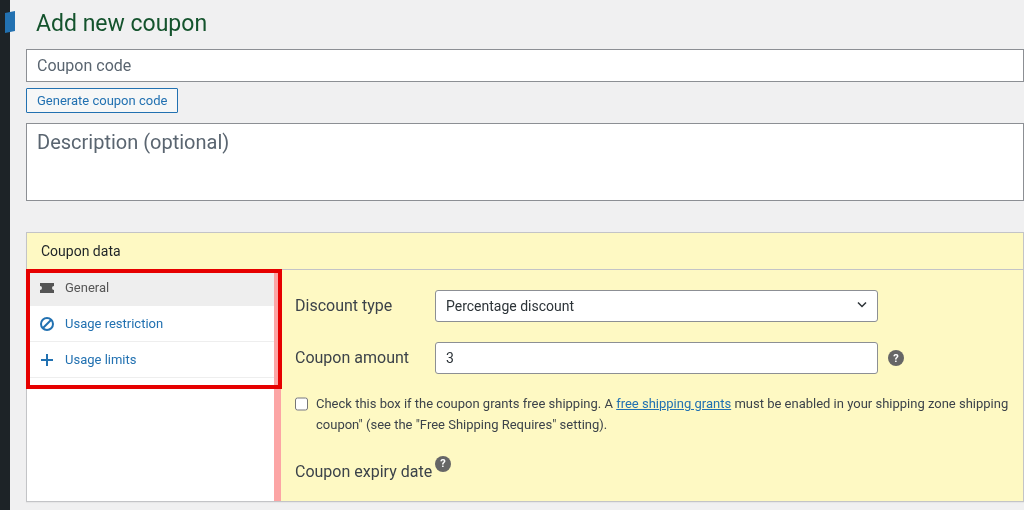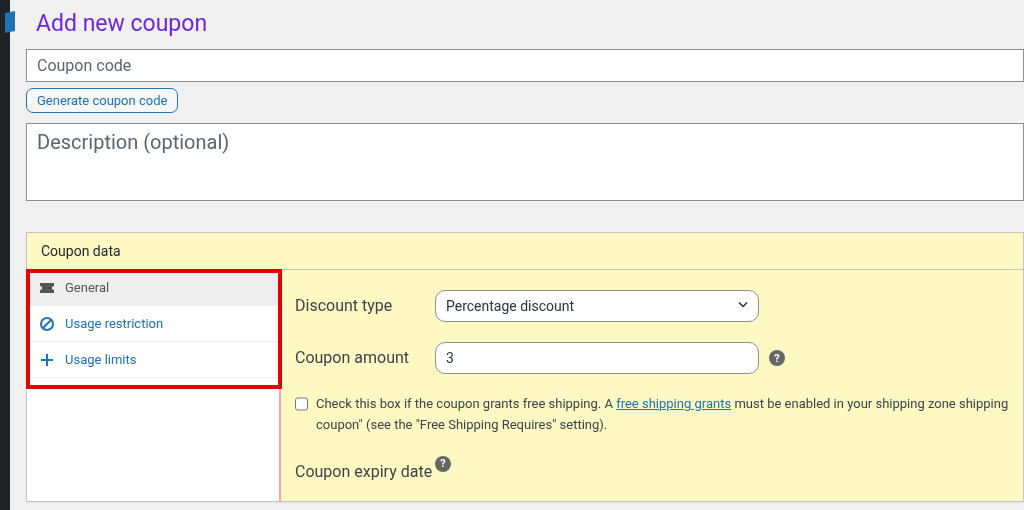--- a/index.html
+++ b/index.html
@@ -25,21 +25,21 @@
       width: 10px; height: 20px;
       background: #2271b1;
       transform: skewY(-10deg);
     }
     .wrap {
       padding: 10px 0 20px 26px;
     }
     h1.page-title {
       font-size: 23px;
       font-weight: 400;
-      color: #6d28d9;
+      color: #14532d;
       padding: 0 0 12px 10px;
     }
     .coupon-code-input, .desc-input {
       width: 100%;
       border: 1px solid #8c8f94;
       background: #fff;
       font-size: 16px;
       padding: 6px 10px;
       color: #2c3338;
       font-family: inherit;
@@ -52,21 +52,21 @@
       resize: none;
       margin-top: 6px;
     }
     .btn-secondary {
       display: inline-block;
       border: 1px solid #2271b1;
       color: #2271b1;
       background: #f6f7f7;
       padding: 4px 10px;
       font-size: 13px;
-      border-radius: 7px;
+      border-radius: 1px;
       cursor: pointer;
       font-family: inherit;
       margin-bottom: 4px;
     }
     .postbox {
       background: #fef9c3;
       border: 1px solid #c3c4c7;
       margin-top: 22px;
       box-shadow: 0 1px 1px rgba(0,0,0,.04);
     }
@@ -75,21 +75,21 @@
       font-size: 14px;
       color: #1d2327;
       border-bottom: 1px solid #c3c4c7;
     }
     .panel-wrap {
       display: flex;
       min-height: 230px;
     }
     .wc-tabs {
       width: 254px;
-      border-right: 2px solid #fca5a5;
+      border-right: 7px solid #fca5a5;
       background: #fff;
       position: relative;
     }
     .highlight-box {
       position: absolute;
       left: -1px; top: -1px;
       width: 256px; height: 120px;
       border: 4px solid #e60000;
       pointer-events: none;
     }
@@ -119,23 +119,23 @@
       padding: 10px 0;
     }
     .form-row label {
       width: 140px;
       color: #3c434a;
       font-size: 16px;
       padding-top: 6px;
     }
     .field-wrap { display: flex; align-items: center; gap: 10px; flex: 1; }
     select.wc-select, input.wc-input {
-      width: 324px;
+      width: 443px;
       border: 1px solid #8c8f94;
-      border-radius: 10px;
+      border-radius: 3px;
       background: #fff;
       padding: 6px 28px 6px 10px;
       font-size: 14px;
       color: #2c3338;
       font-family: inherit;
       appearance: none;
       height: 32px;
     }
     input.wc-input { padding-right: 10px; }
     .select-wrap { position: relative; display: inline-block; }

